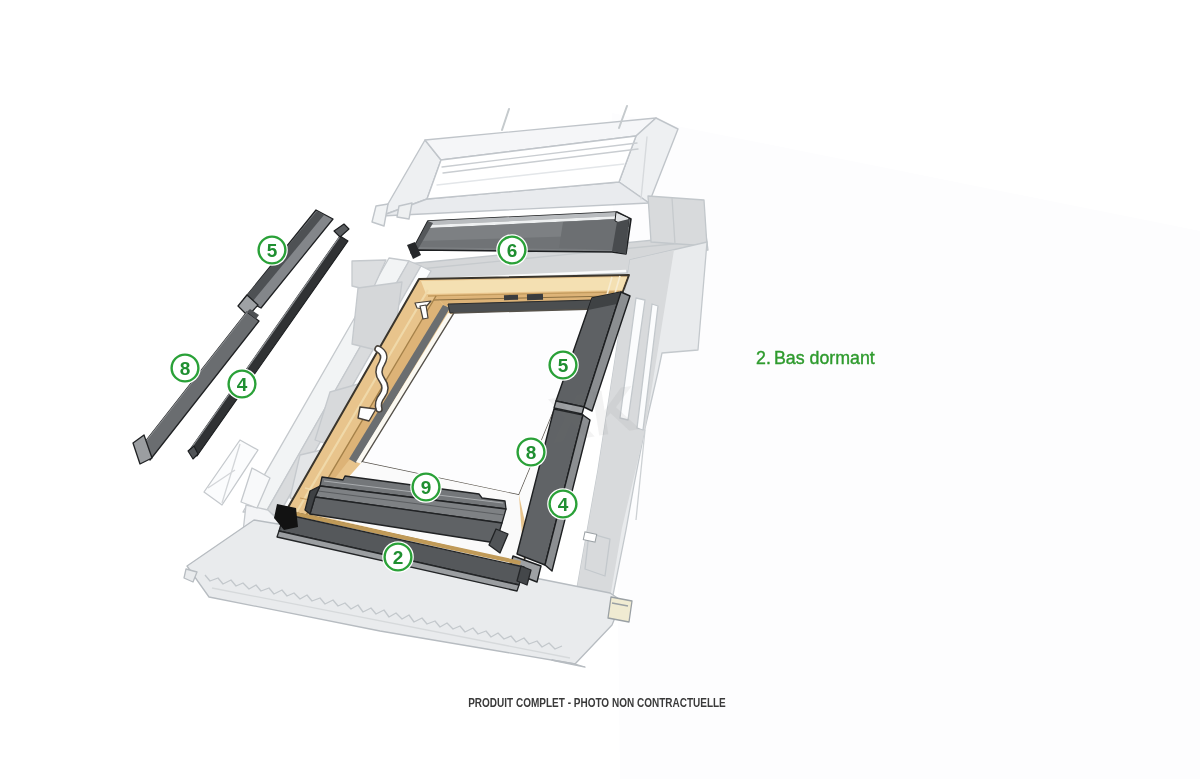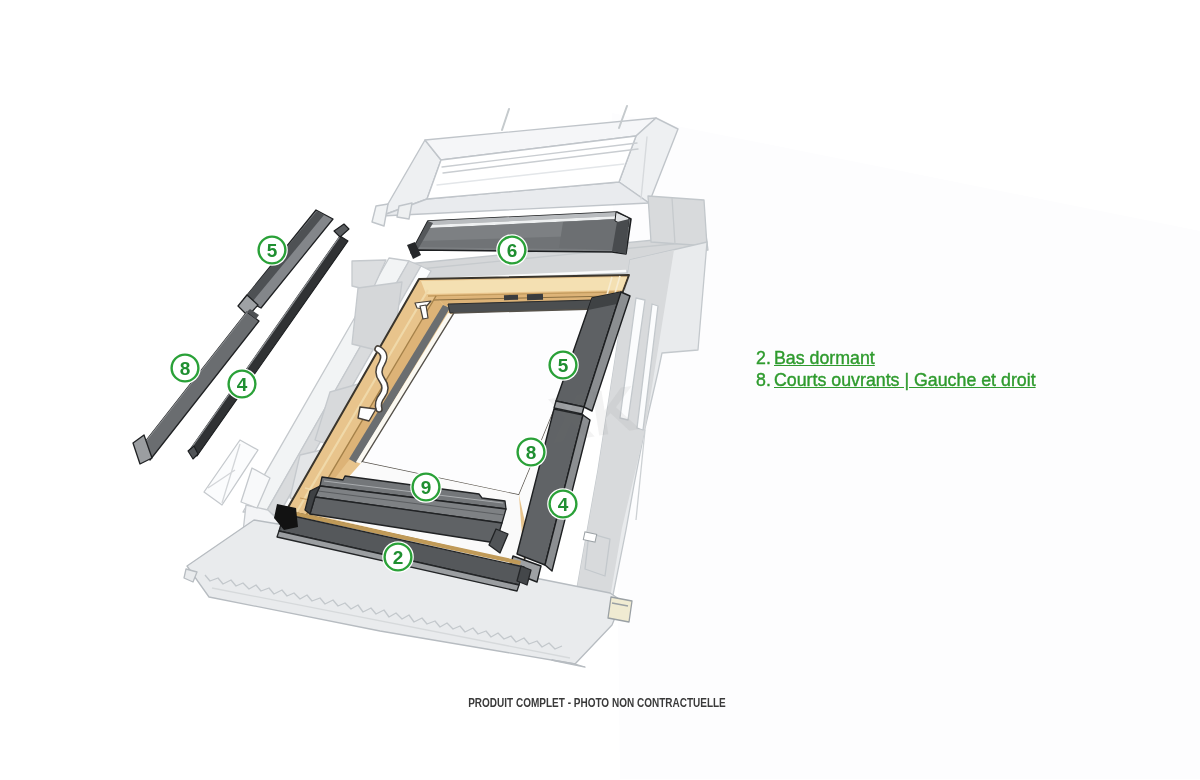--- a/index.html
+++ b/index.html
@@ -1,18 +1,18 @@
 <!DOCTYPE html>
 <html lang="fr"><head>
 <meta charset="utf-8">
 <title>Produit</title>
 <style>
   html,body{margin:0;padding:0;background:#ffffff;}
   body{width:1200px;height:780px;position:relative;font-family:"Liberation Sans",sans-serif;overflow:hidden;}
-  .legend{position:absolute;left:756px;top:348px;color:#2f9b2e;font-size:17.8px;line-height:21.5px;text-decoration:underline;-webkit-text-stroke:0.4px #2f9b2e;}
+  .legend{position:absolute;left:756px;top:348px;color:#2f9b2e;font-size:17.8px;line-height:21.5px;-webkit-text-stroke:0.4px #2f9b2e;}
   .legend .row{white-space:nowrap;}
   .legend .num{display:inline-block;width:18px;}
   .caption{position:absolute;left:-3px;top:696px;width:1200px;text-align:center;color:#3a3a3a;font-size:12.5px;font-weight:bold;letter-spacing:0px;transform:scaleX(0.8);}
 </style>
 </head>
 <body>
 
 <svg width="1200" height="780" viewBox="0 0 1200 780" style="position:absolute;left:0;top:0">
 
   <polygon points="612,113 1200,231 1200,779 620,779" fill="#fdfdfe"></polygon>
@@ -240,16 +240,15 @@
 
   <g font-family="Liberation Sans, sans-serif" font-weight="bold" font-size="19px" text-anchor="middle">
     <circle cx="398" cy="557" r="15.8" fill="#ffffff"></circle>
     <circle cx="398" cy="557" r="13.4" fill="#ffffff" stroke="#2aa138" stroke-width="2.4"></circle>
     <text x="398" y="564" fill="#1f8f31">2</text>
   </g>
 </svg>
 
 <div class="legend">
   <div class="row"><span class="num">2.</span>Bas dormant</div>
-  <div class="row"><span class="num">8.</span>Courts ouvrants | Gauche et droit</div>
 </div>
 
 <div class="caption">PRODUIT COMPLET - PHOTO NON CONTRACTUELLE</div>
 
 </body></html>

